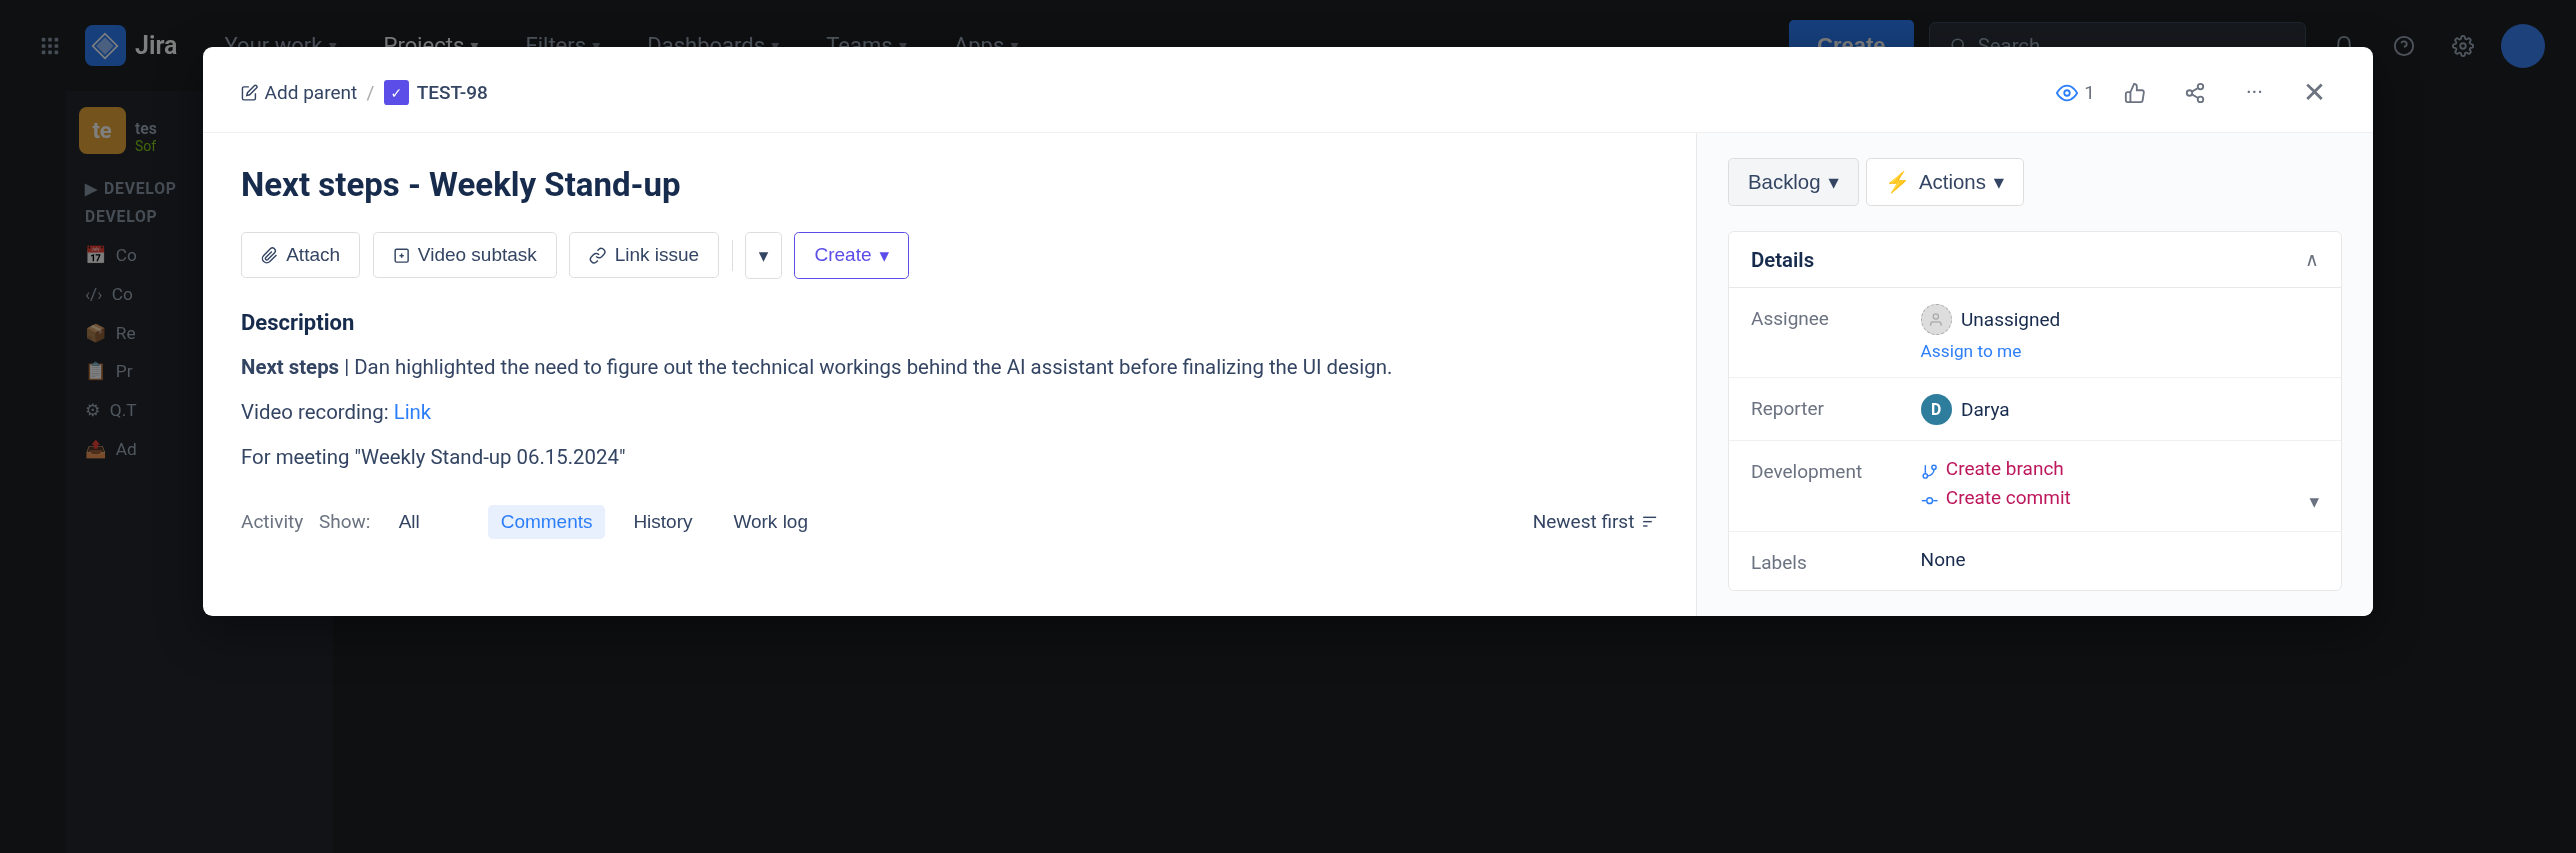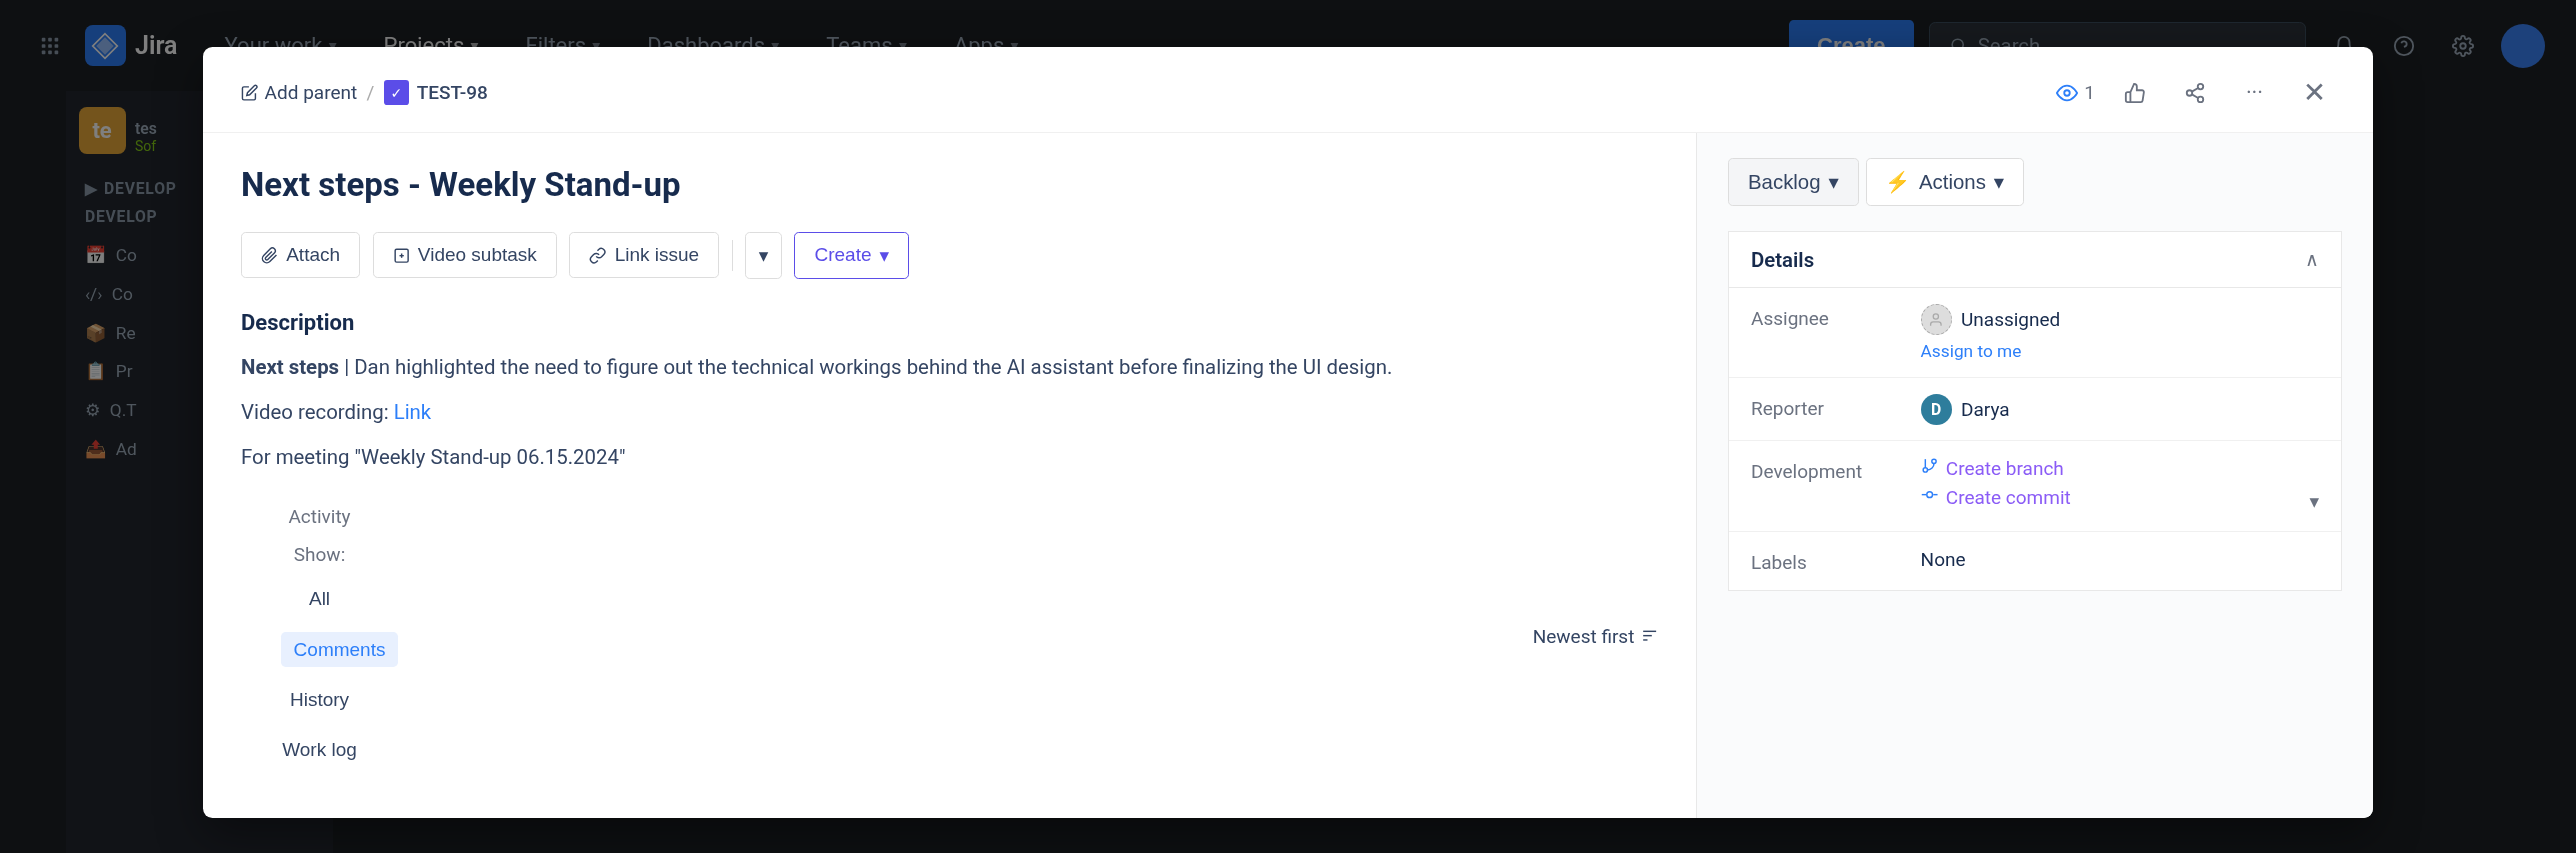--- a/index.html
+++ b/index.html
@@ -300,21 +300,20 @@
     
     .activity-section { margin-top: 31px; }
     .activity-header {
       display: flex; align-items: center; justify-content: space-between;
       margin-bottom: 19px;
     }
     .activity-show {
       display: flex; align-items: center; gap: 15.7px;
       font-size: 19px;
       color: #344563;
-      flex-direction: column;
     }
     .activity-show-label { color: #6b7280; }
     .activity-filter-btn {
       padding: 6.3px 12.6px;
       border-radius: 4.7px;
       cursor: pointer;
       font-size: 19px;
       color: #344563;
       border: none;
       background: transparent;
@@ -354,21 +353,21 @@
       border-radius: 4.7px;
       padding: 11px 19px;
       font-size: 20.4px;
       color: #344563;
       cursor: pointer;
     }
     .lightning-icon { color: #ff5630; }
 
     .details-section {
       border: 0.8px solid #e8e8e8;
-      border-radius: 0;
+      border-radius: 6px;
       background: white;
       overflow: hidden;
     }
     .details-header {
       display: flex; align-items: center; justify-content: space-between;
       padding: 15.7px 22px;
       border-bottom: 0.8px solid #e8e8e8;
     }
     .details-title {
       font-size: 20.4px;
@@ -421,22 +420,22 @@
     .reporter-avatar {
       width: 31px; height: 31px;
       border-radius: 50%;
       background: #2e7d9c;
       display: flex; align-items: center; justify-content: center;
       color: white;
       font-size: 15.7px;
       font-weight: bold;
     }
     .dev-link {
-      display: flex; align-items: flex-start; gap: 7.9px;
-      color: #8b5cf6;
+      display: flex; align-items: flex-end; gap: 7.9px;
+      color: #be185d;
       font-size: 19px;
       cursor: pointer;
       margin-bottom: 6.3px;
     }
     .expand-btn {
       font-size: 19px;
       color: #6b7280;
       cursor: pointer;
     }
 

